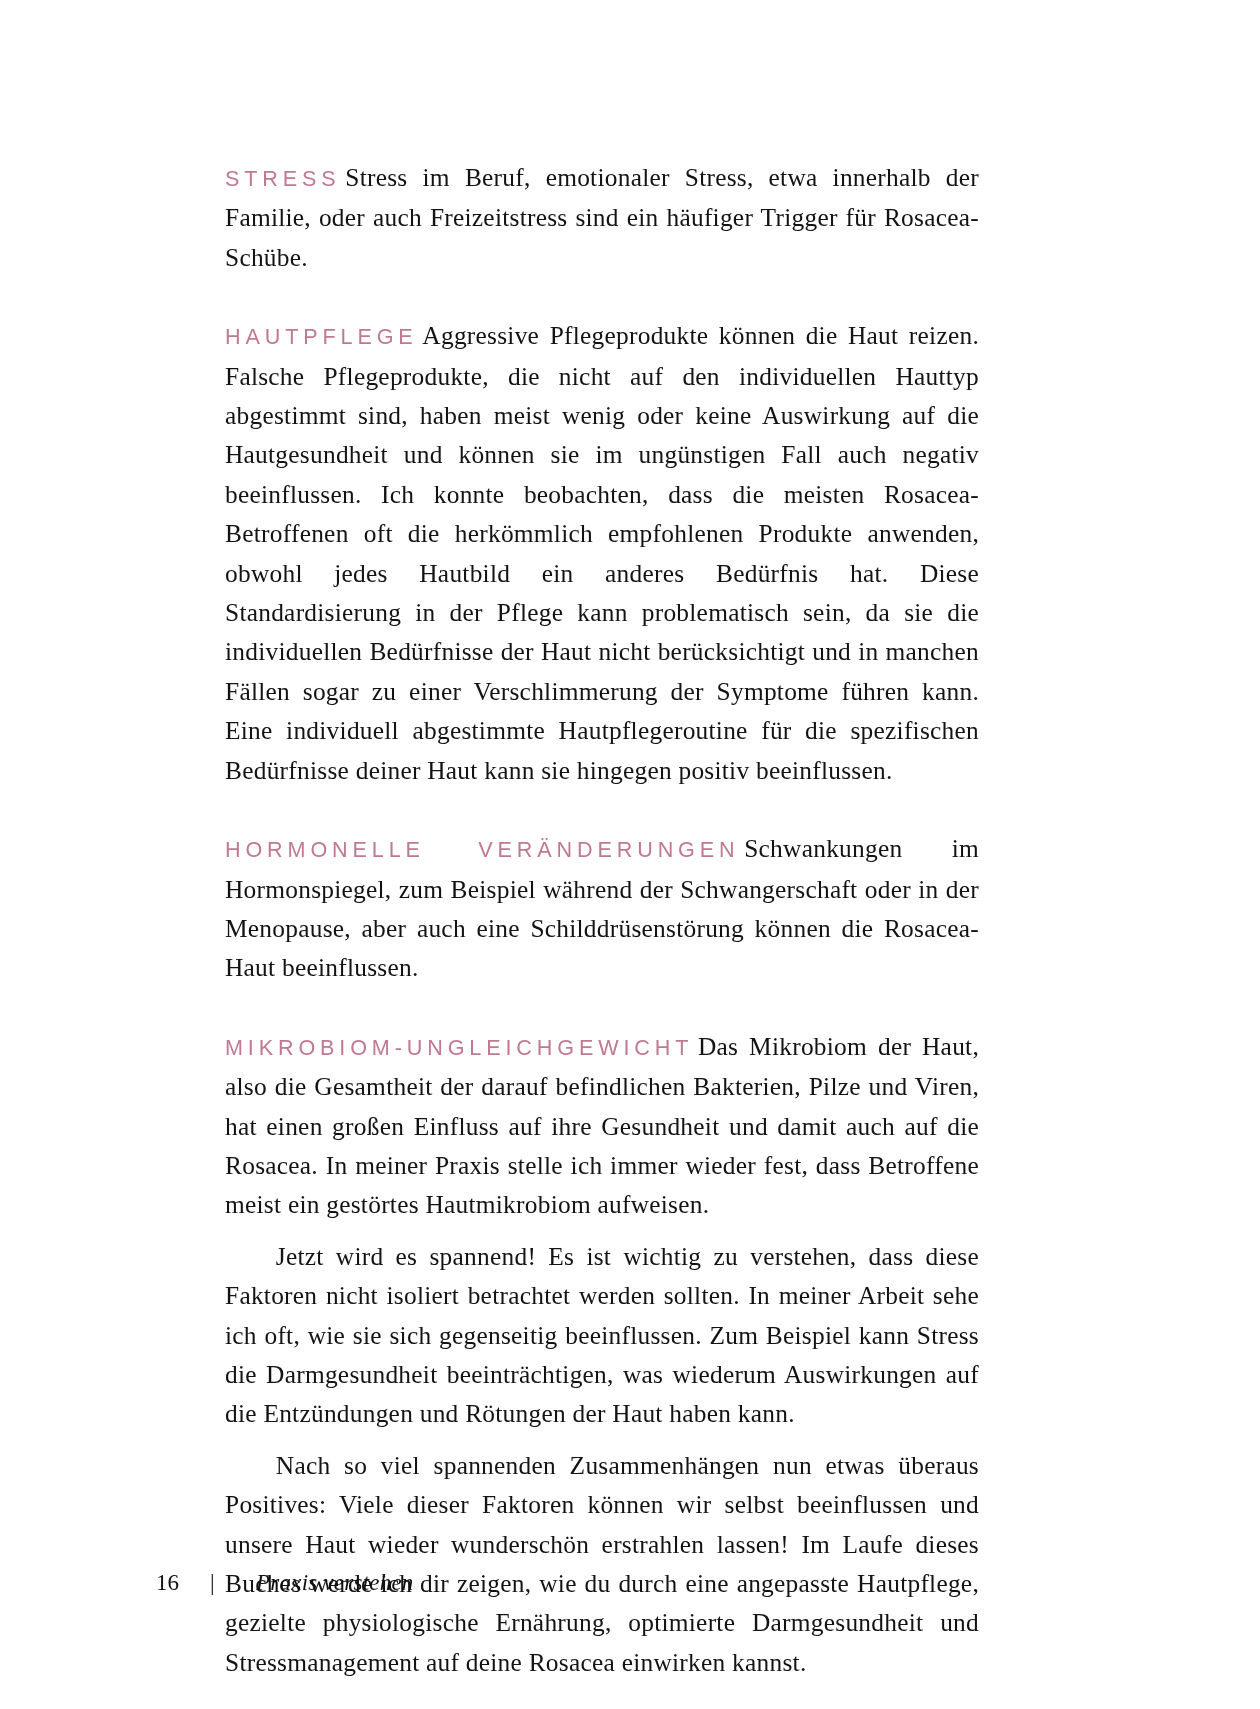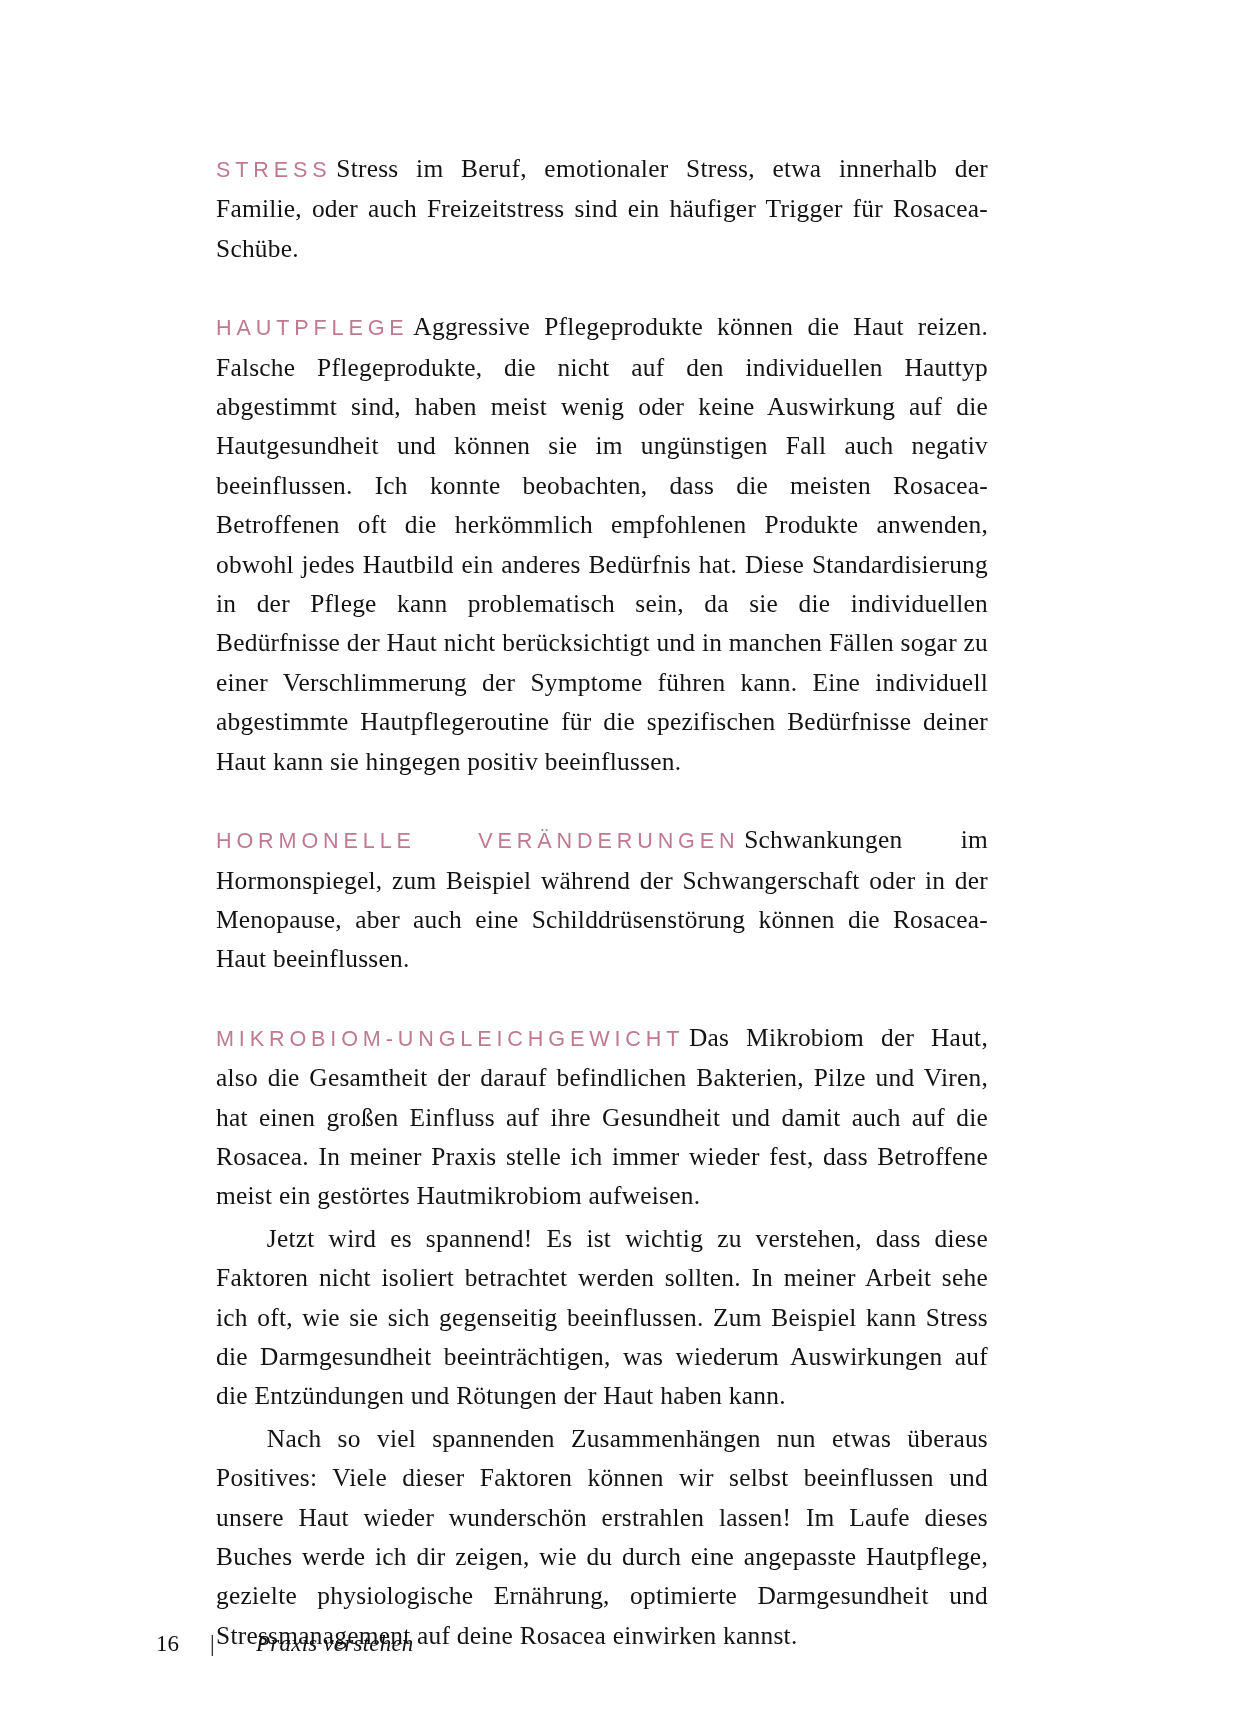--- a/index.html
+++ b/index.html
@@ -27,21 +27,21 @@
   }
 
   .text-column {
     position: absolute;
     left: 213px;
     top: 146px;
     width: 778px;
   }
 
   p.para {
-    margin: 3px;
+    margin: 12px;
     font-size: 25.4px;
     line-height: 39.4px;
     text-align: justify;
     text-justify: inter-word;
     hyphens: manual;
     color: #131313;
     letter-spacing: 0.01em;
   }
 
   p.para.gap {
@@ -59,21 +59,21 @@
     letter-spacing: 0.225em;
     font-weight: 400;
     text-transform: uppercase;
     padding-right: 0.22em;
     white-space: nowrap;
   }
 
   .footer-line {
     position: absolute;
     left: 156px;
-    top: 1631px;
+    top: 1570px;
     width: 820px;
     display: flex;
     align-items: flex-end;
     font-size: 23px;
     color: #111111;
   }
   .footer-pageno {
     font-family: "Liberation Serif", "DejaVu Serif", serif;
     font-size: 23px;
     width: 54px;

